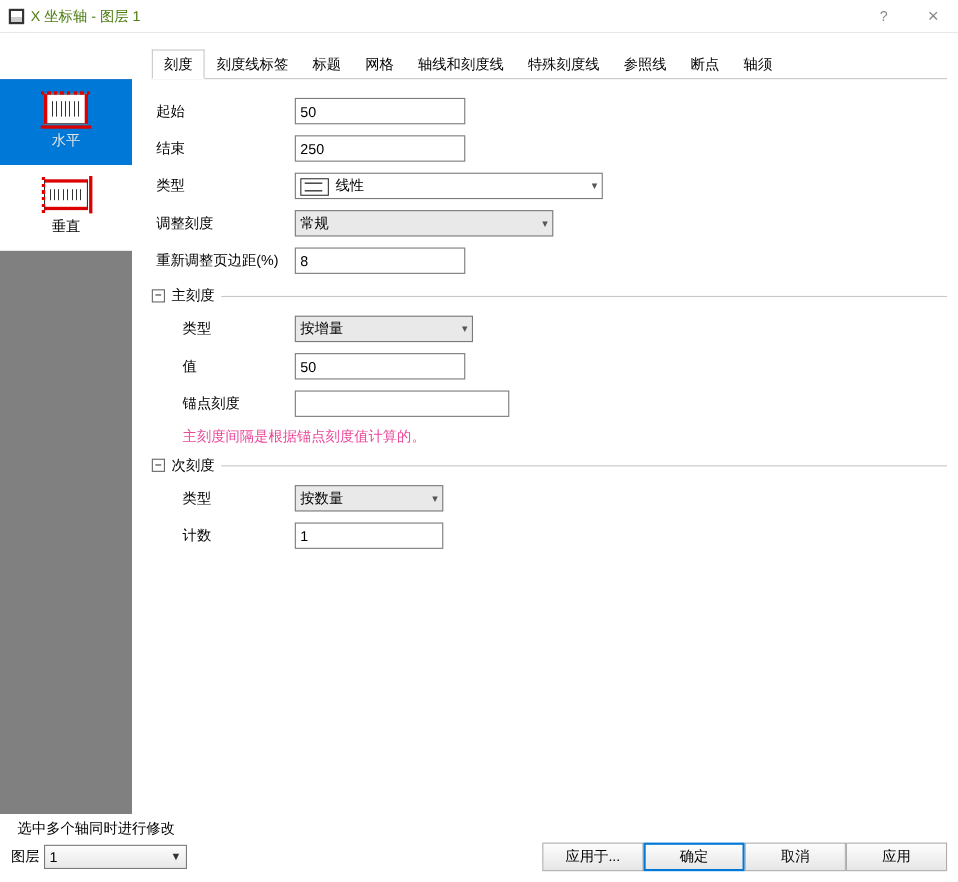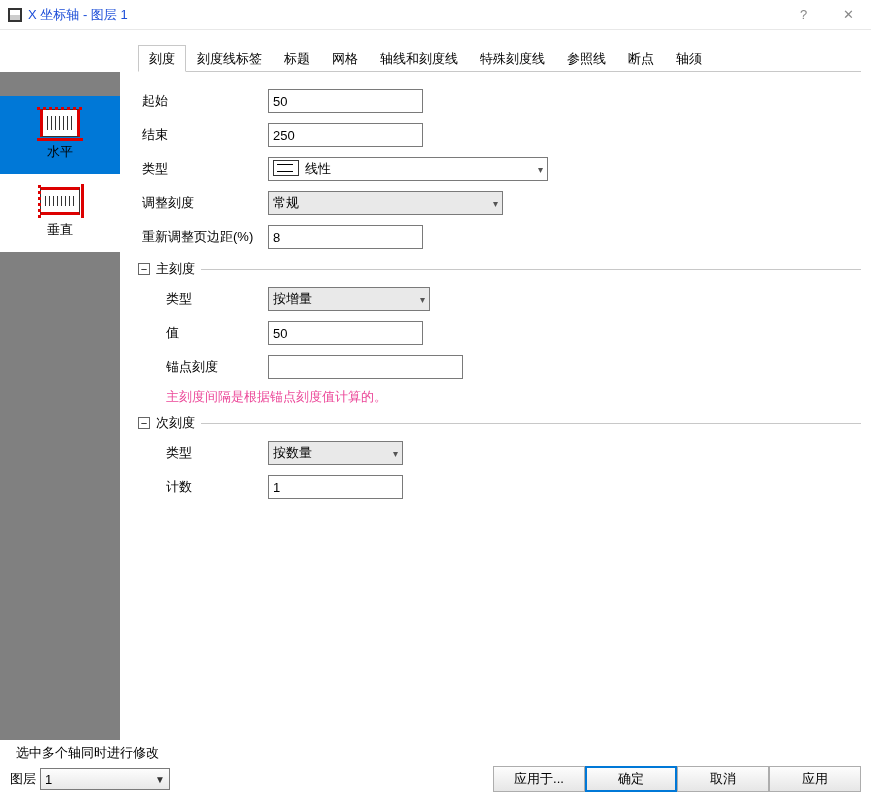--- a/index.html
+++ b/index.html
@@ -1,29 +1,29 @@
 <!DOCTYPE html>
 <html><head>
 <meta charset="utf-8">
 <style>
 * { box-sizing: border-box; margin: 0; padding: 0; font-family: "Microsoft YaHei", "SimSun", sans-serif; font-size: 13px; }
 body { width: 871px; height: 802px; background: #fff; overflow: hidden; }
 
 .titlebar { height: 30px; display: flex; align-items: center; padding: 0 0 0 8px; border-bottom: 1px solid #e8e8e8; }
 .titlebar .app-icon { width: 14px; height: 14px; border: 2px solid #333; margin-right: 6px; background: linear-gradient(to bottom, #fff 50%, #ccc 50%); }
-.titlebar .title { color: #1d4ed8; flex: 1; }
+.titlebar .title { color: #4d7c0f; flex: 1; }
 .titlebar .win-btns { display: flex; }
 .titlebar .win-btn { width: 45px; height: 30px; display: flex; align-items: center; justify-content: center; color: #888; }
 
 .main { display: flex; height: 710px; }
 .sidebar { width: 120px; display: flex; flex-direction: column; }
 .sidebar-spacer { height: 42px; background: #fff;}
 .sidebar-items { flex: 1; background: #808080; }
 .side-item { height: 78px; display: flex; flex-direction: column; align-items: center; justify-content: center; gap: 6px; background: #fff; cursor: pointer; }
-.side-item.active { background: #0078d7; color: #000000; margin-top: 24px; }
+.side-item.active { background: #0078d7; color: #e5e5e5; }
 .axis-icon { width: 40px; height: 28px; border: 1px solid #333; background: #fff; position: relative; }
 .axis-icon::before { content:""; position:absolute; left:4px; right:4px; top:6px; bottom:6px; background: repeating-linear-gradient(90deg,#333 0,#333 1px,transparent 1px,transparent 4px); }
 .axis-icon.h { border-left:3px solid #d00; border-right:3px solid #d00; }
 .axis-icon.h::after { content:""; position:absolute; left:-6px; right:-6px; top:-3px; height:3px; background: repeating-linear-gradient(90deg,#d00 0,#d00 3px,transparent 3px,transparent 6px); box-shadow: 0 31px 0 0 #d00; }
 .axis-icon.v { border-top:3px solid #d00; border-bottom:3px solid #d00; }
 .axis-icon.v::after { content:""; position:absolute; top:-6px; bottom:-6px; left:-3px; width:3px; background: repeating-linear-gradient(0deg,#d00 0,#d00 3px,transparent 3px,transparent 6px); box-shadow: 43px 0 0 0 #d00; }
 
 .content { flex: 1; display: flex; flex-direction: column; padding-left: 18px; padding-right: 10px; }
 .tabs { display: flex; border-bottom: 1px solid #c8c8c8; height: 28px; margin-top: 14px; }
 .tab { padding: 4px 10px; cursor: pointer; position: relative; top: 1px; border: 1px solid transparent; }
@@ -105,21 +105,21 @@
         <div class="row-label">起始</div>
         <input class="text-input" value="50" style="">
       </div>
       <div class="row">
         <div class="row-label">结束</div>
         <input class="text-input" value="250" style="">
       </div>
       <div class="row">
         <div class="row-label">类型</div>
         <div class="select w-long">
-          <span style="display:flex;align-items:flex-start;">
+          <span style="display:flex;align-items:flex-end;">
               <span class="select-icon"></span>
               <span>线性</span>
             </span>
           <span class="arrow">▾</span>
         </div>
       </div>
       <div class="row">
         <div class="row-label">调整刻度</div>
         <div class="select w-med">
           <span>常规</span>

